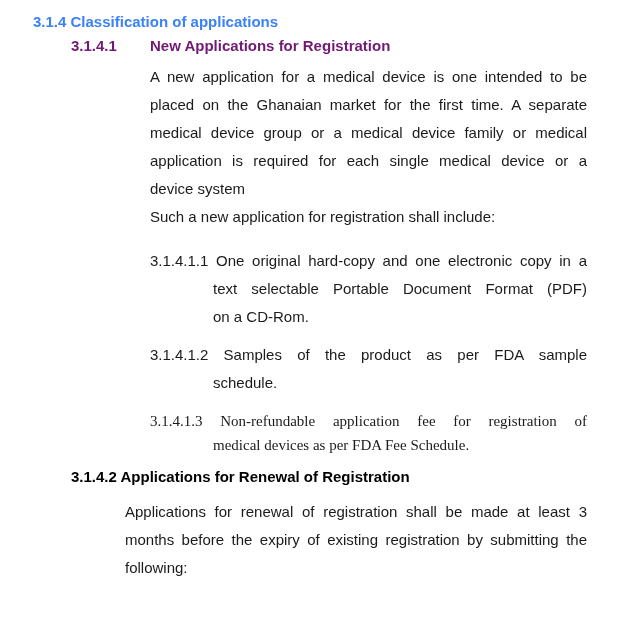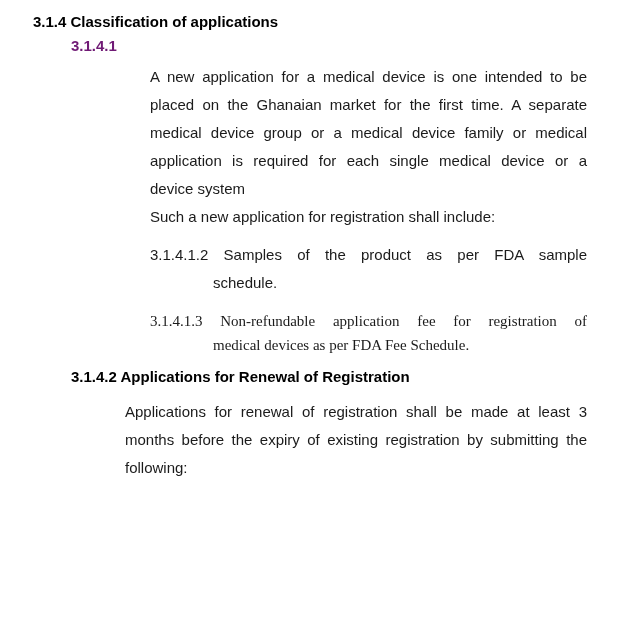--- a/index.html
+++ b/index.html
@@ -12,21 +12,21 @@
     width: 632px; height: 638px;
     font-family: "Liberation Sans", "DejaVu Sans", sans-serif;
     font-size: 15px;
     line-height: 28px;
     color: #1b1b1b;
     padding: 8px 45px 0 33px;
     background: #ffffff;
   }
   .h1 {
     font-weight: bold;
-    color: #000000;
+    color: #3b82f6;
   }
   .intro { margin: 2px 0 0 42px; }
   .h2row {
     margin: -4px 0 0 38px;
     font-weight: bold;
     color: #701a75;
     display: flex;
   }
   .h2num { flex: 0 0 79px; width: 79px; }
   .para1 { margin: 3px 0 0 117px; }
@@ -49,34 +49,40 @@
 </head>
 <body>
 
 <div class="page">
 
   <div class="h1">3.1.4 Classification of applications</div>
 
 
   <div class="h2row">
     <span class="h2num">3.1.4.1</span>
+    <span class="h2title">New Applications for Registration</span>
   </div>
 
   <div class="para1">
     <div class="jl">A new application for a medical device is one intended to be</div>
     <div class="jl">placed on the Ghanaian market for the first time.  A separate</div>
     <div class="jl">medical device group or a medical device family or medical</div>
     <div class="jl">application is required for each single medical device or a</div>
     <div class="ln">device system</div>
   </div>
 
   <div class="leadin">
     <div class="ln">Such a new application for registration shall include:</div>
   </div>
 
+  <div class="item item1">
+    <div class="jl">3.1.4.1.1 One original hard-copy and one electronic copy in a</div>
+    <div class="jl ind">text selectable Portable Document Format (PDF)</div>
+    <div class="ln ind">on a CD-Rom.</div>
+  </div>
 
   <div class="item item2">
     <div class="jl">3.1.4.1.2  Samples of the product as per FDA sample</div>
     <div class="ln ind">schedule.</div>
   </div>
 
   <div class="item item3">
     <div class="jl">3.1.4.1.3  Non-refundable application fee for registration of</div>
     <div class="ln ind">medical devices as per FDA Fee Schedule.</div>
   </div>

